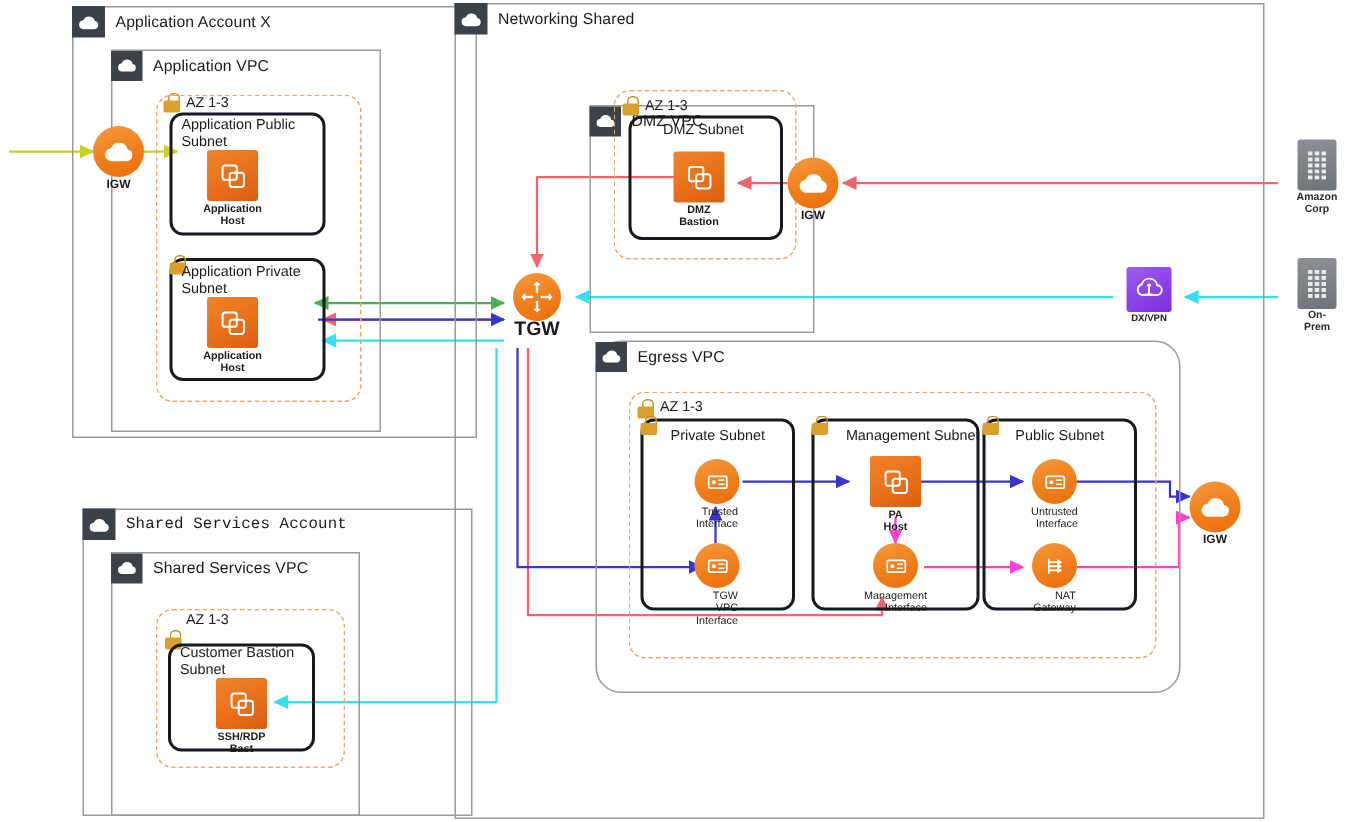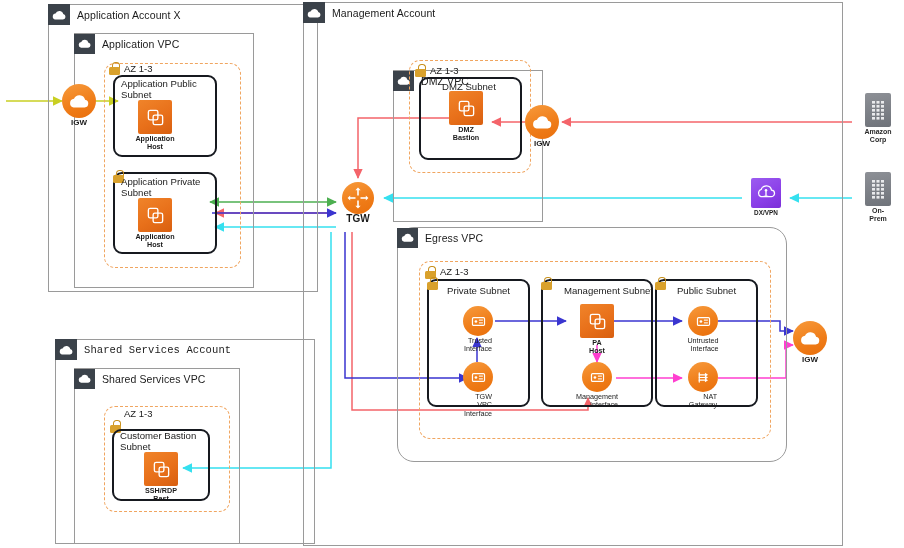--- a/index.html
+++ b/index.html
@@ -47,21 +47,21 @@
   .circ{position:absolute;}
   .circ .c{border-radius:50%;display:flex;align-items:center;justify-content:center;
        background:linear-gradient(160deg,#f79a3c 0%,#ef7c18 60%,#e96f0c 100%);}
   .circ .lbl{position:absolute;left:50%;transform:translateX(-50%);
        font-size:7.4px;line-height:8.4px;text-align:center;white-space:pre-line;
        font-weight:bold;color:#1b1b1b;}
 
   .igw .c{width:34px;height:34px;}
   .igw .lbl{top:35px;font-size:8px;}
   .tgw .c{width:32px;height:32px;}
-  .tgw .lbl{top:33px;font-size:10px;}
+  .tgw .lbl{top:33px;font-size:13px;}
   .eni .c{width:30px;height:30px;}
   .eni .lbl{top:31px;font-weight:normal;font-size:7.2px;text-align:right;}
 
   
   .dxvpn{position:absolute;}
   .dxvpn .sq{width:30px;height:30px;border-radius:2px;
        background:linear-gradient(150deg,#9b5cf0 0%,#8b3fe8 60%,#7b2fd8 100%);
        display:flex;align-items:center;justify-content:center;}
   .dxvpn .lbl{position:absolute;left:50%;transform:translateX(-50%);top:31px;
        font-size:6.4px;font-weight:bold;white-space:nowrap;color:#1b1b1b;}
@@ -268,21 +268,21 @@
 Bast</div>
   </div>
 
   <div class="abs account" style="left:303px;top:2px;width:540px;height:544px;">
     <div class="hdr">
       <span class="tile">
         <svg width="14" height="10" viewBox="0 0 24 16">
             <path fill="#fff" d="M19.3 6.4A7 7 0 0 0 6 5.4 5.2 5.2 0 0 0 5.6 15.7h13.2A4.7 4.7 0 0 0 19.3 6.4z"></path>
           </svg>
       </span>
-      <span class="cap">Management Account</span>
+      <span class="cap">Networking Shared</span>
     </div>
   </div>
 
   <div class="abs vpc" style="left:393px;top:30px;width:150px;height:152px;margin-top:40px;">
     <div class="hdr">
       <span class="tile">
         <svg width="13" height="9" viewBox="0 0 24 16">
             <path fill="#fff" d="M19.3 6.4A7 7 0 0 0 6 5.4 5.2 5.2 0 0 0 5.6 15.7h13.2A4.7 4.7 0 0 0 19.3 6.4z"></path>
           </svg>
       </span>
@@ -292,21 +292,21 @@
 
   <div class="abs az" style="left:409px;top:60px;width:122px;height:113px;"></div>
   <div class="lock" style="left:415px;top:64px;">
       <span class="shackle"></span>
       <span class="body"></span>
     </div>
   <div class="azlabel" style="left:430px;top:65px;">AZ 1-3</div>
 
   <div class="abs subnet" style="left:419px;top:77px;width:103px;height:83px;"></div>
   <div class="subnet-title" style="left:442px;top:81px;width:80px;">DMZ Subnet</div>
-  <div class="svc" style="left:449px;top:91px;">
+  <div class="svc" style="left:449px;top:101px;">
     <div class="sq">
       <svg width="19" height="19" viewBox="0 0 24 24">
           <g fill="none" stroke="#fff" stroke-width="1.7">
             <rect x="3" y="3" width="12" height="12" rx="2.2"></rect>
         <rect x="9" y="9" width="12" height="12" rx="2.2"></rect>
           </g>
         </svg>
     </div>
     <div class="lbl">DMZ
 Bastion</div>

